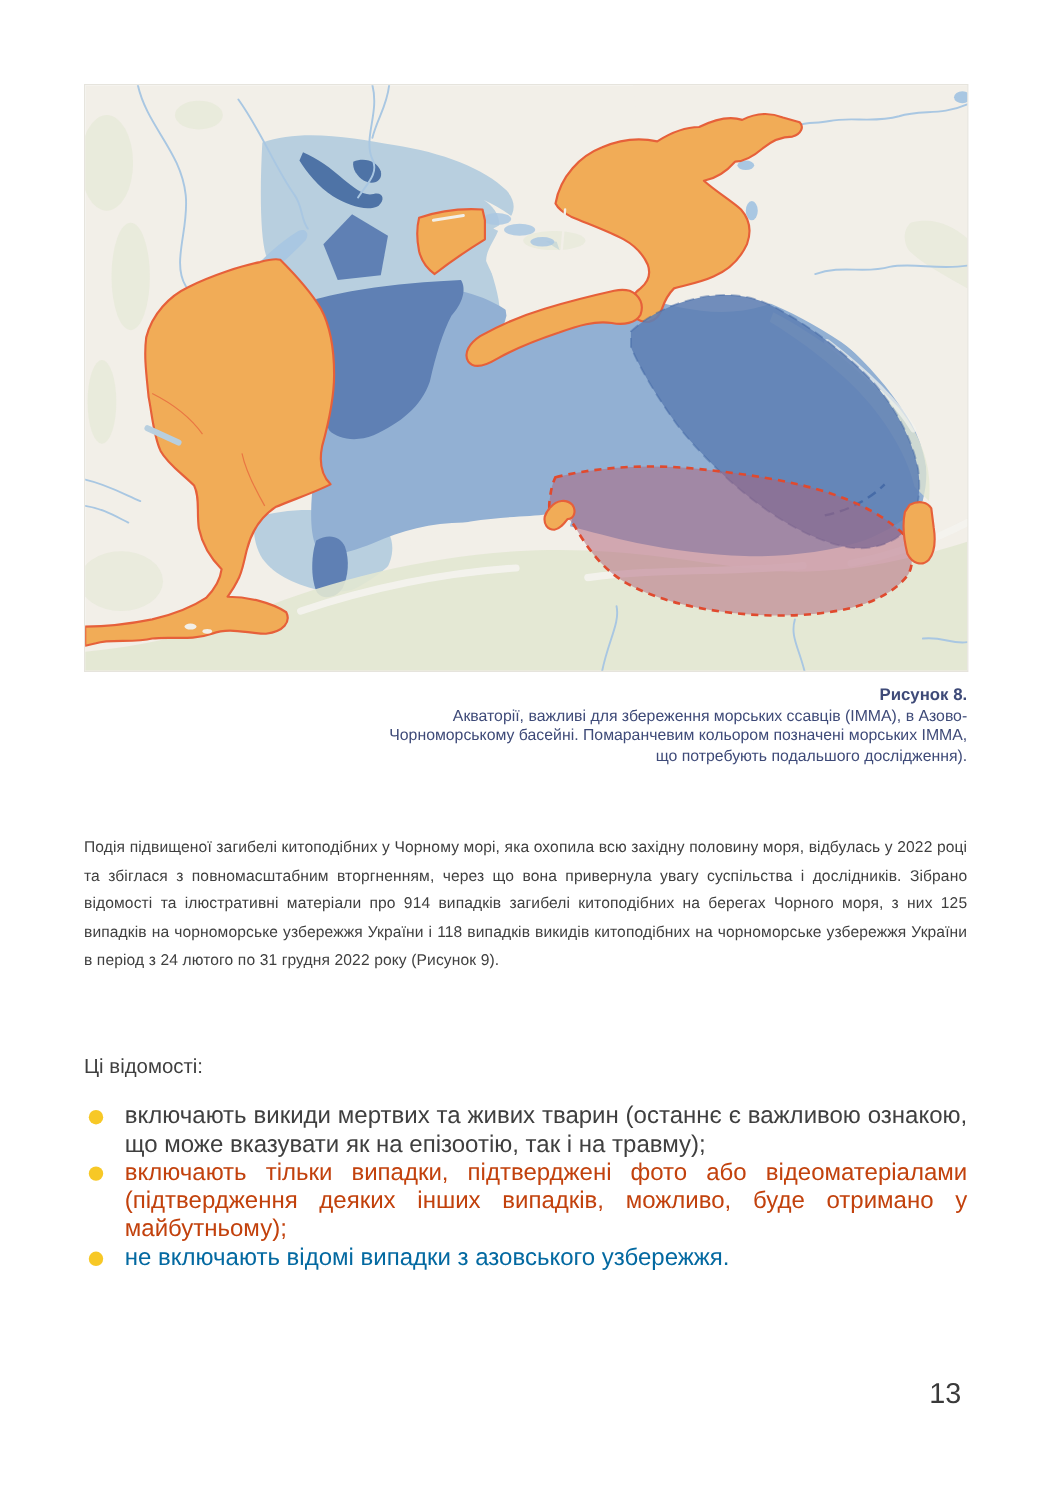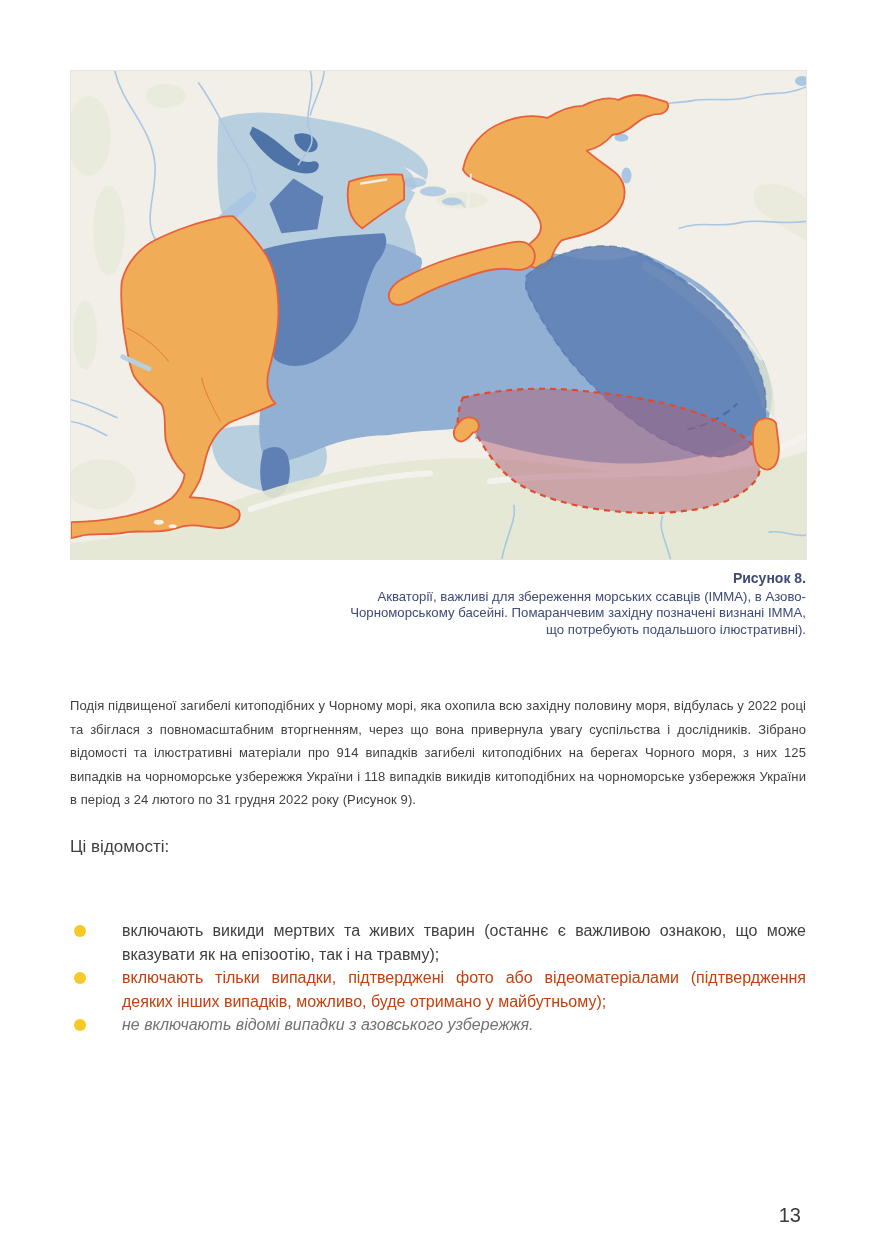--- a/index.html
+++ b/index.html
@@ -7,27 +7,27 @@
   .page{position:relative; width:875px; height:1241px; background:#ffffff; overflow:hidden;}
 
   .map-wrap{position:absolute; left:70px; top:70px; width:737px; height:490px; border:1px solid #e6e4dd; box-sizing:border-box;}
   .map-wrap svg{display:block; width:100%; height:100%;}
 
   .caption{position:absolute; left:166px; top:570px; width:640px; text-align:right; line-height:16.5px;}
   .caption .cap-title{font-weight:bold; font-size:14px; margin-bottom:2px;}
   .caption .cap-line{font-size:13.2px;}
 
   .para1{position:absolute; left:70px; top:694px; width:736px; font-size:13px; line-height:23.5px; text-align:justify; letter-spacing:0.1px;}
-  .list-intro{position:absolute; left:70px; top:835px; width:736px; font-size:17px; line-height:23.5px;}
+  .list-intro{position:absolute; left:70px; top:877px; width:736px; font-size:17px; line-height:23.5px;}
   .bullet-list{position:absolute; left:70px; top:919px; width:736px;}
   .bullet-item{display:flex; align-items:flex-start;}
   .bullet-dot{flex:0 0 auto; width:12px; height:12px; border-radius:50%; margin:6px 0 0 4px;}
-  .bullet-text{margin-left:36px; font-size:16px; line-height:23.5px; text-align:justify; flex:1 1 auto;}
+  .bullet-text{margin-left:18px; font-size:20px; line-height:23.5px; text-align:justify; flex:1 1 auto;}
 
-  .page-number{position:absolute; top:1204px; right:74px; font-size:20px;text-align:center;}
+  .page-number{position:absolute; top:1148px; right:74px; font-size:24px;text-align:center;}
 </style>
 </head>
 <body>
 
 <div class="page">
 
   <div class="map-wrap">
     <svg viewBox="0 0 737 490" preserveAspectRatio="none">
 
       <rect x="0" y="0" width="737" height="490" fill="#f2efe8"></rect>
@@ -127,38 +127,38 @@
       <g stroke-width="1.8" stroke-linejoin="round" fill="#f1ac57" stroke="#e6603a">
         <path d="M389,353 C394,347 402,346 407,351 C411,357 408,363 403,363 C400,367 397,371 392,372 C386,372 383,367 384,361 C385,357 387,355 389,353 Z"></path>
         <path d="M689,351 C697,347 704,349 707,354 L709,370 C711,383 709,392 705,397 C699,403 691,400 687,392 C684,380 683,366 685,357 Z"></path>
       </g>
     </svg>
   </div>
 
   <div class="caption" style="color: rgb(62, 74, 120);">
     <div class="cap-title">Рисунок 8.</div>
     <div class="cap-line">Акваторії, важливі для збереження морських ссавців (IMMA), в Азово-</div>
-    <div class="cap-line">Чорноморському басейні. Помаранчевим західну позначені визнані IMMA,</div>
-    <div class="cap-line">що потребують подальшого ілюстративні).</div>
+    <div class="cap-line">Чорноморському басейні. Помаранчевим кольором позначені морських IMMA,</div>
+    <div class="cap-line">що потребують подальшого дослідження).</div>
   </div>
 
   <div class="para1" style="color: rgb(63, 63, 63);">Подія підвищеної загибелі китоподібних у Чорному морі, яка охопила всю західну половину моря, відбулась у 2022 році та збіглася з повномасштабним вторгненням, через що вона привернула увагу суспільства і дослідників. Зібрано відомості та ілюстративні матеріали про 914 випадків загибелі китоподібних на берегах Чорного моря, з них 125 випадків на чорноморське узбережжя України і 118 випадків викидів китоподібних на чорноморське узбережжя України в період з 24 лютого по 31 грудня 2022 року (Рисунок 9).</div>
 
   <div class="list-intro" style="color: rgb(63, 63, 63);">Ці відомості:</div>
 
   <div class="bullet-list">
     <div class="bullet-item">
       <span class="bullet-dot" style="background: rgb(247, 200, 38);"></span>
       <span class="bullet-text" style="color: rgb(63, 63, 63);">включають викиди мертвих та живих тварин (останнє є важливою ознакою, що може вказувати як на епізоотію, так і на травму);</span>
     </div>
     <div class="bullet-item">
       <span class="bullet-dot" style="background: rgb(247, 200, 38);"></span>
       <span class="bullet-text" style="color: #c2410c;">включають тільки випадки, підтверджені фото або відеоматеріалами (підтвердження деяких інших випадків, можливо, буде отримано у майбутньому);</span>
     </div>
     <div class="bullet-item">
       <span class="bullet-dot" style="background: rgb(247, 200, 38);"></span>
-      <span class="bullet-text" style="color: #737373; font-style: italic;">не включають відомі випадки з азовського узбережжя.</span>
+      <span class="bullet-text" style="color: #0369a1;">не включають відомі випадки з азовського узбережжя.</span>
     </div>
   </div>
 
   <div class="page-number" style="color: rgb(58, 58, 58);">13</div>
 
 </div>
 
 </body></html>

